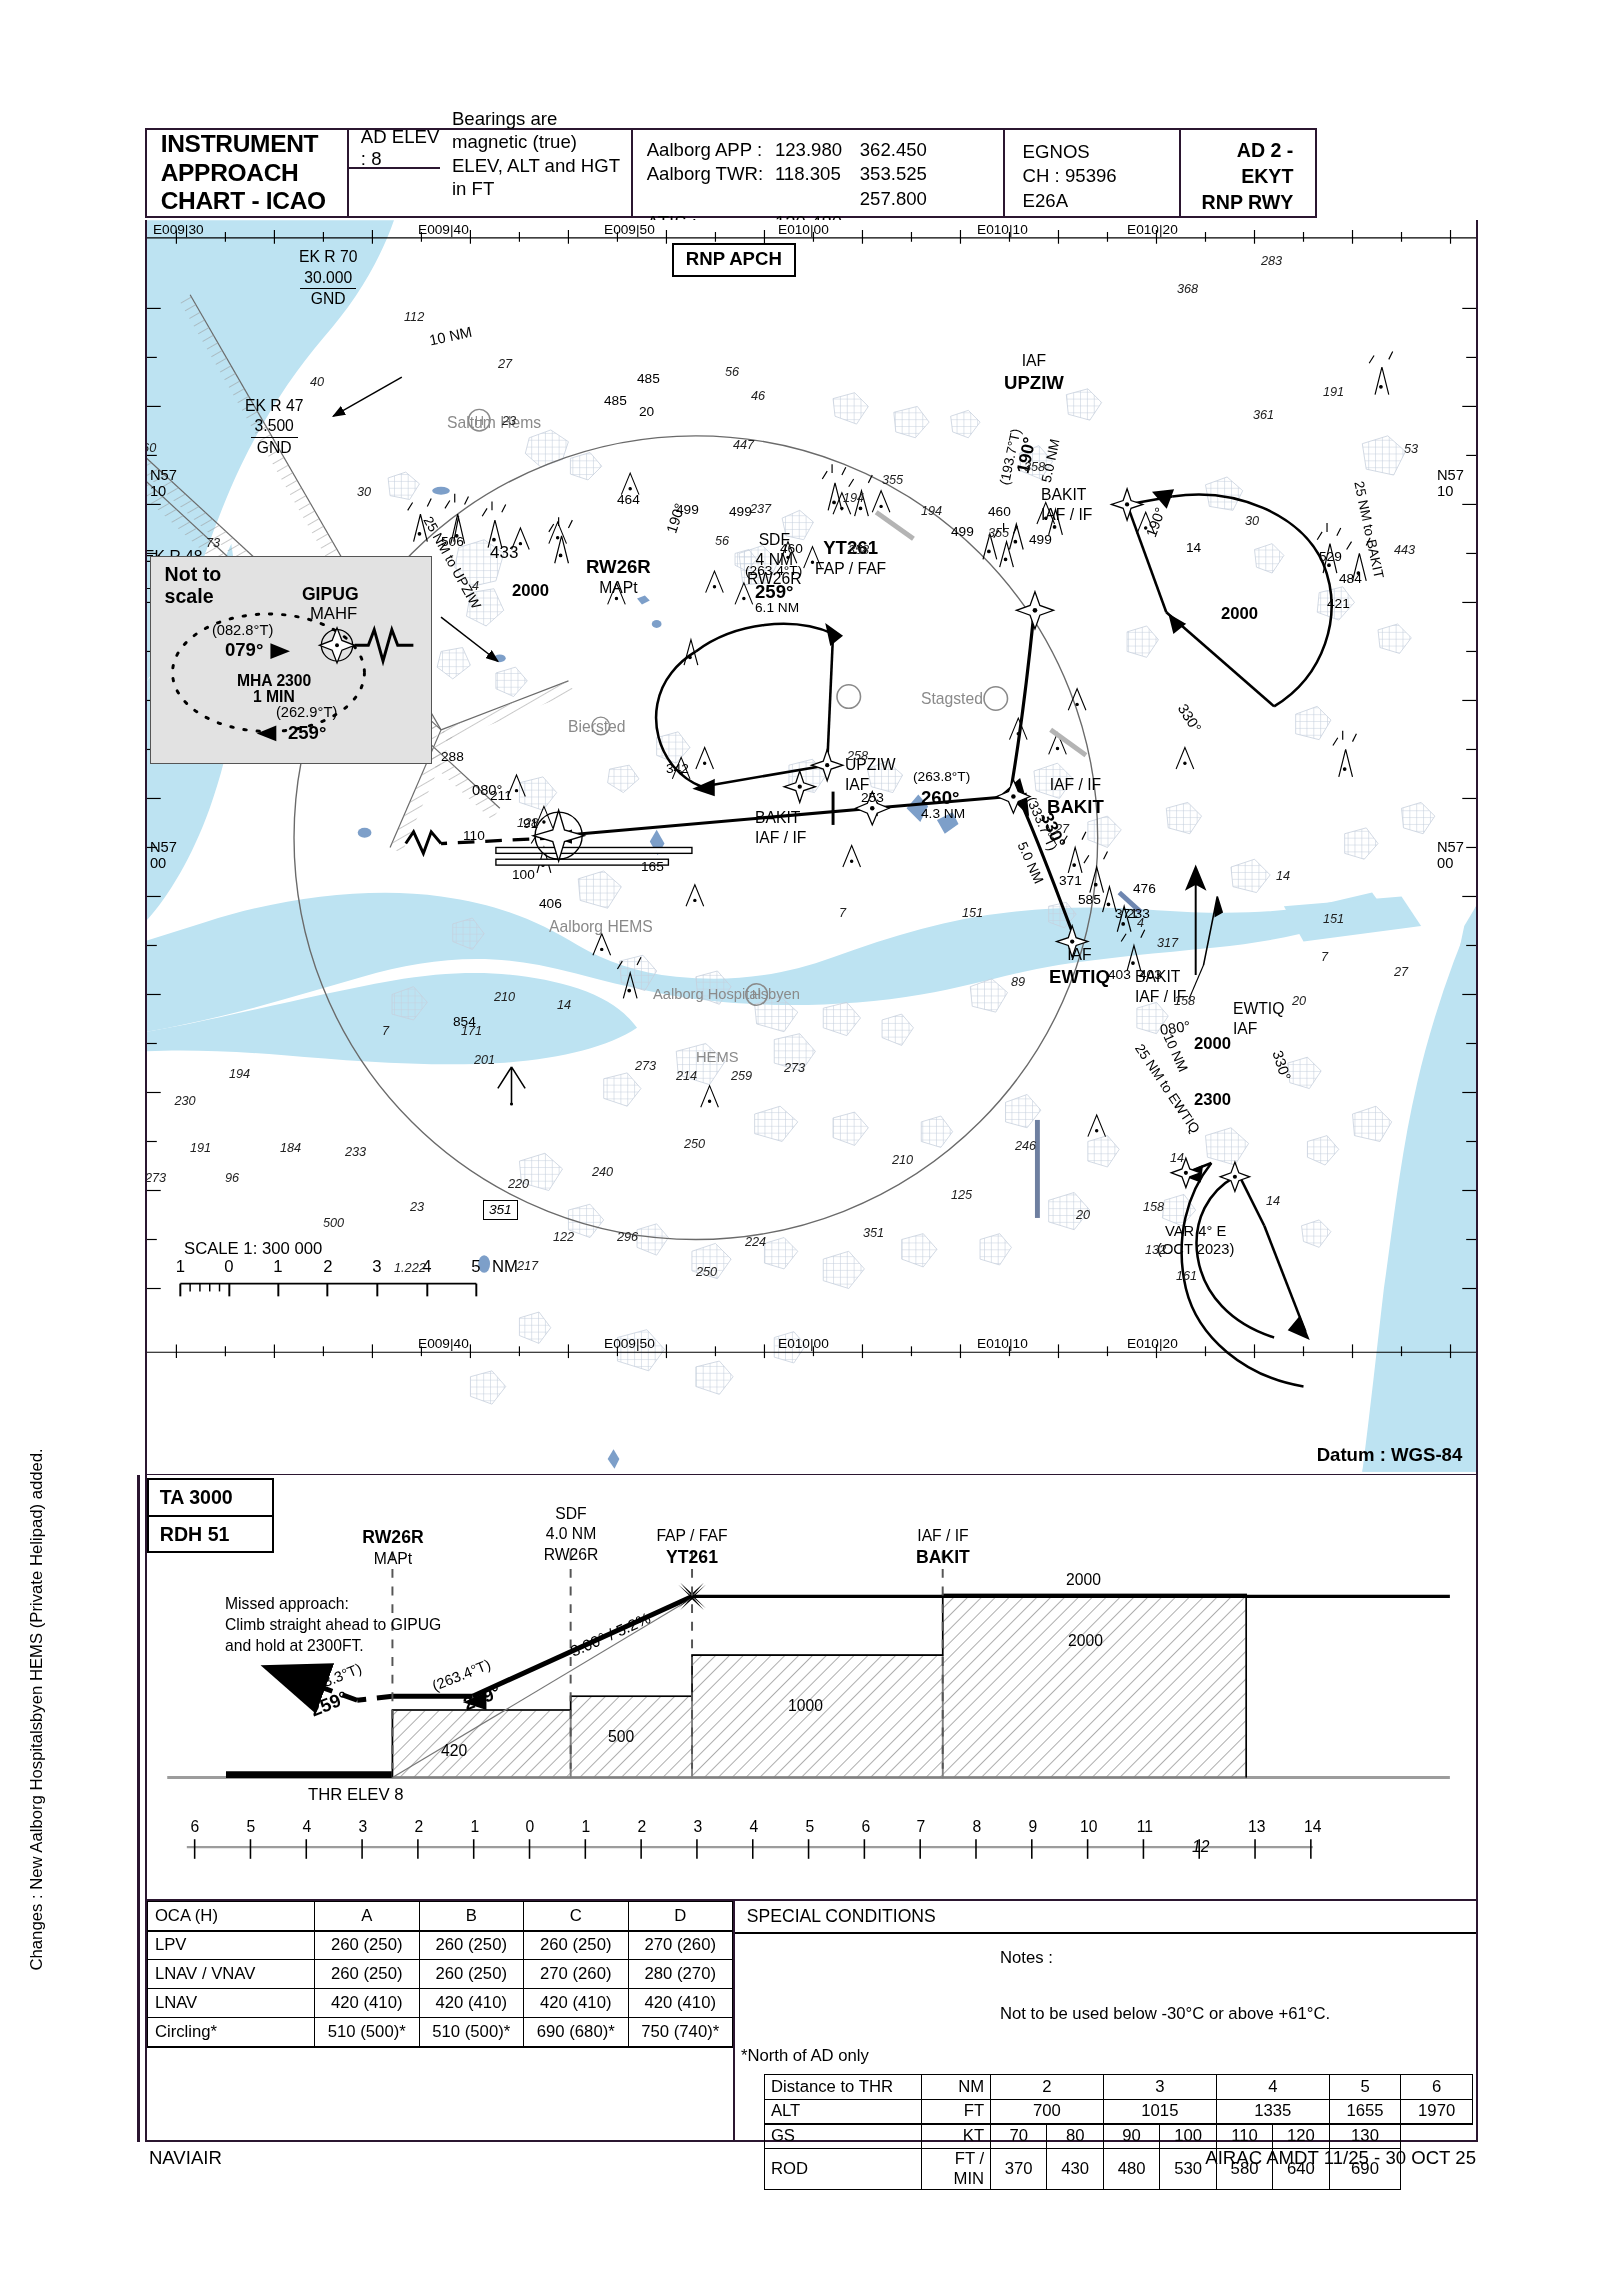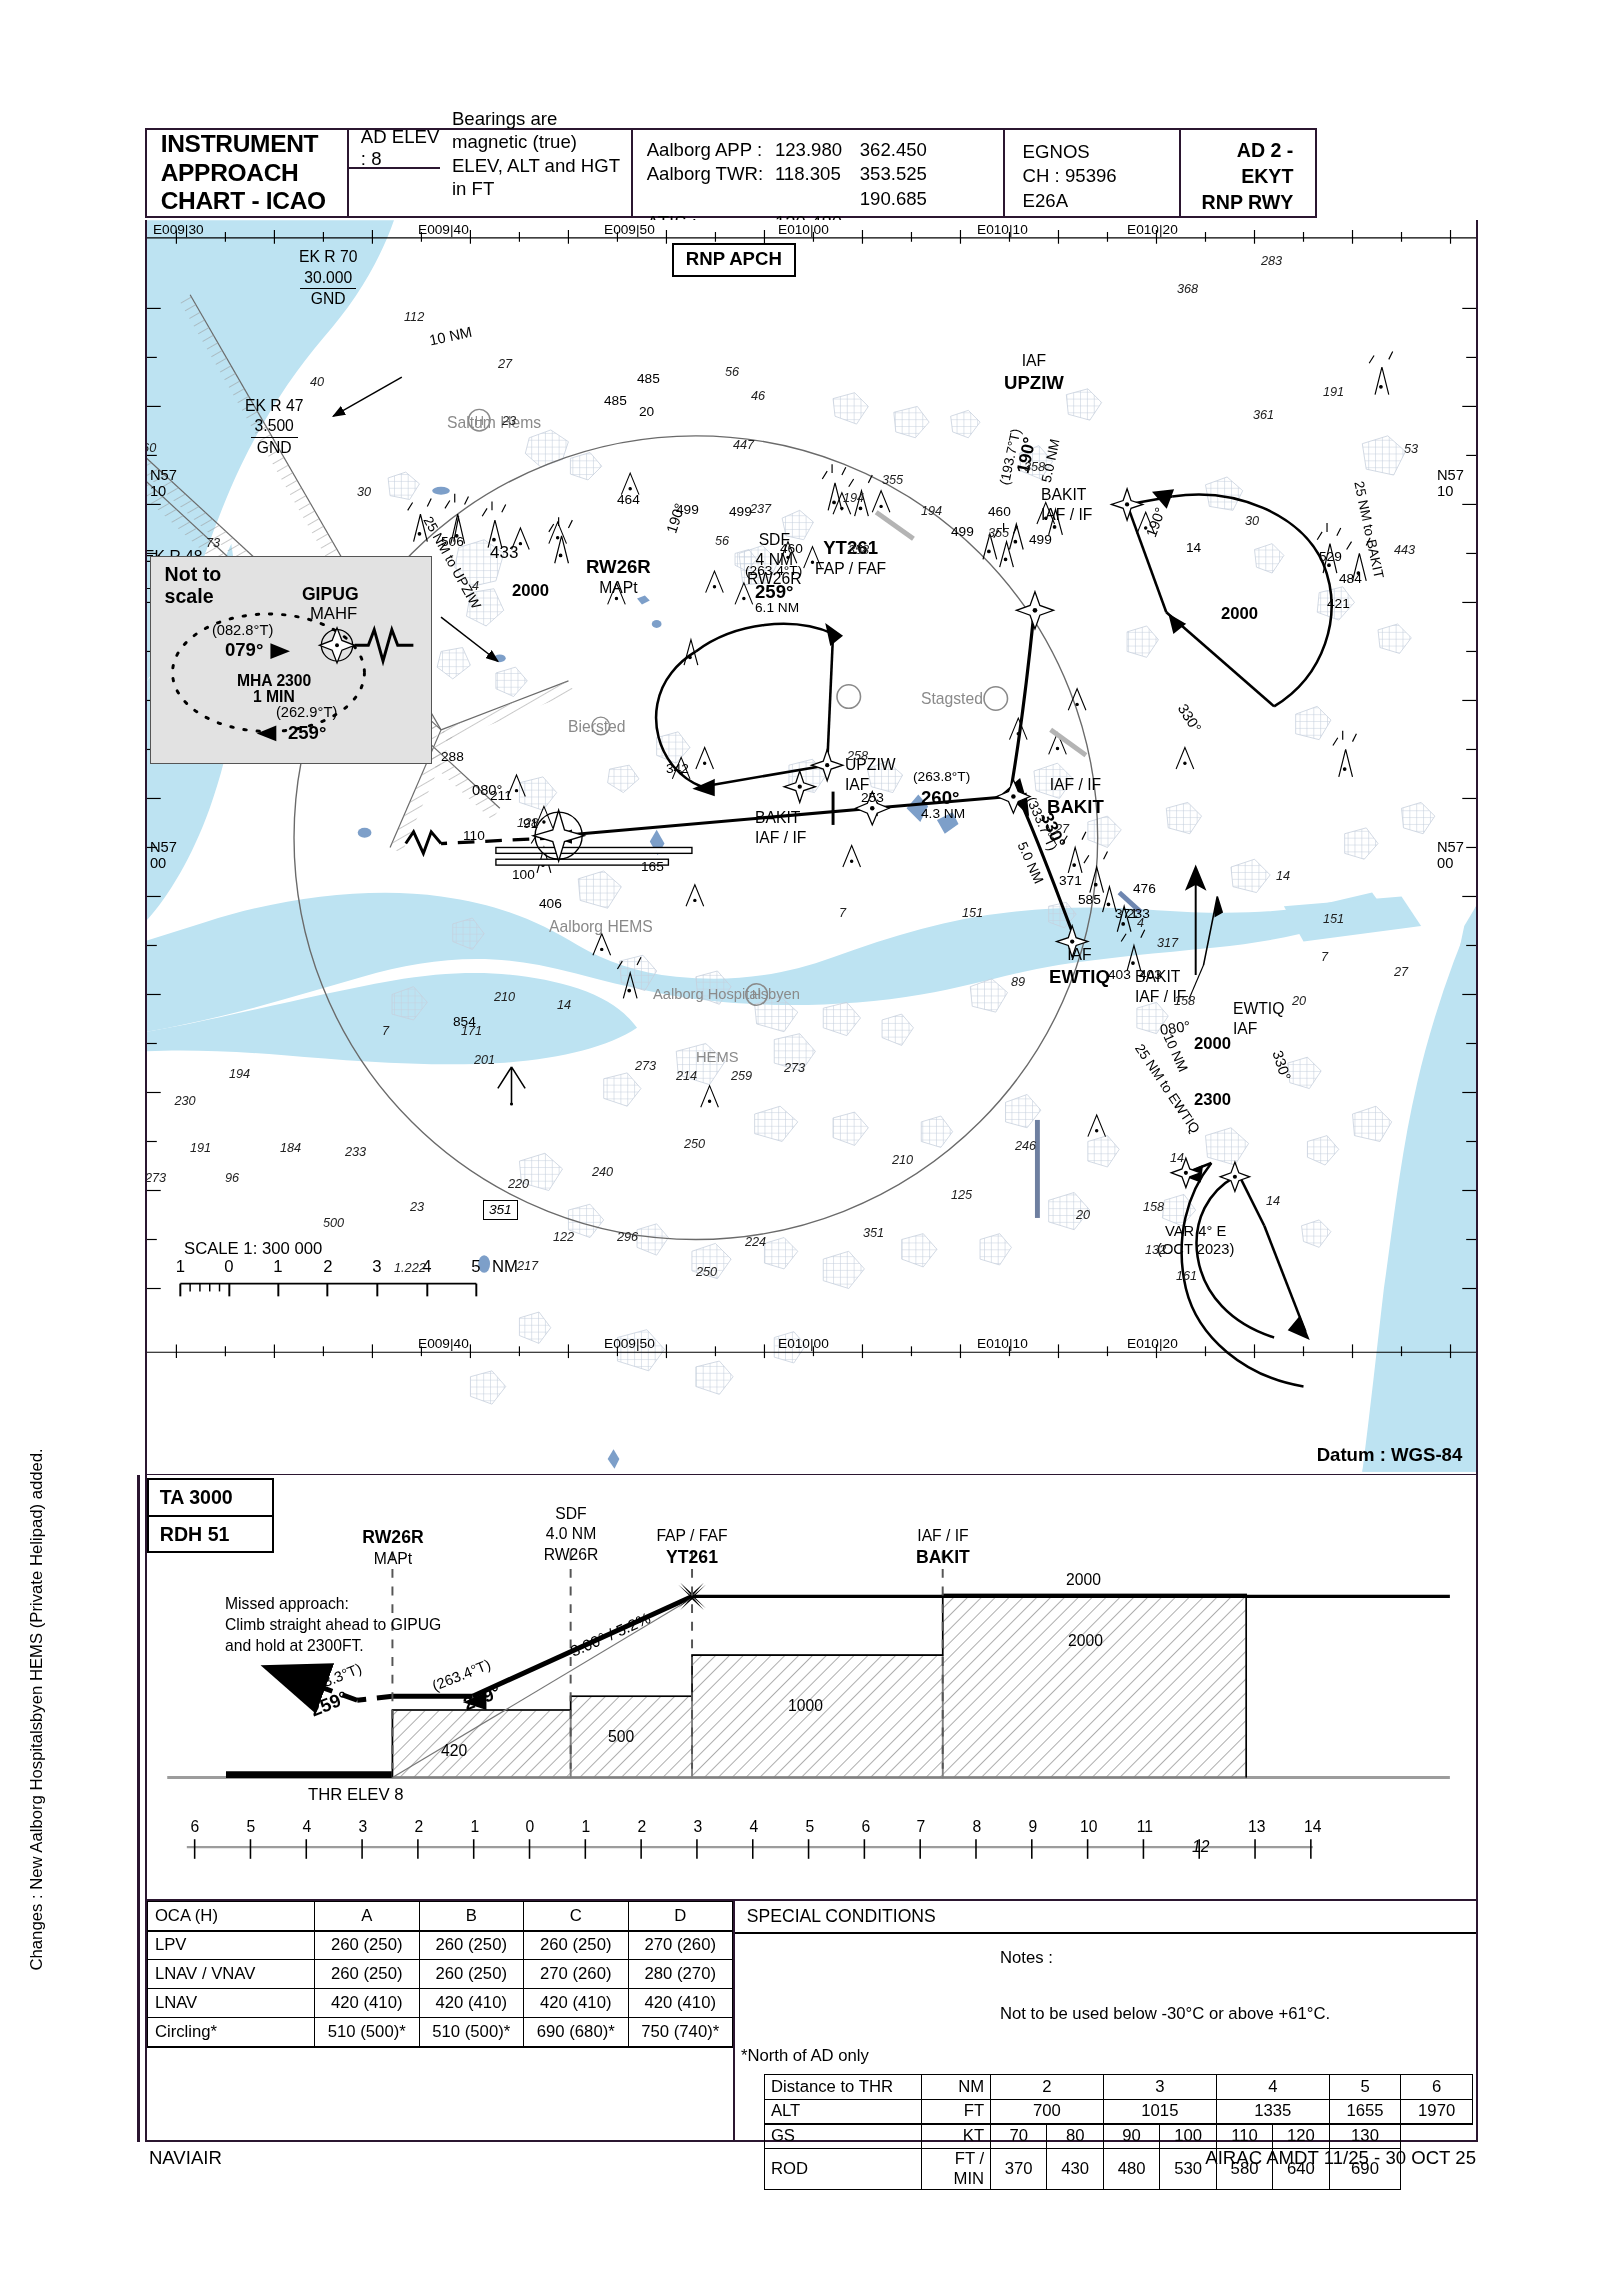--- a/index.html
+++ b/index.html
@@ -149,21 +149,21 @@
           <td class="n2">362.450</td>
         </tr>
         <tr>
           <td>Aalborg TWR:</td>
           <td class="n">118.305</td>
           <td class="n2">353.525</td>
         </tr>
         <tr>
           <td></td>
           <td class="n"></td>
-          <td class="n2">190.685</td>
+          <td class="n2">257.800</td>
         </tr>
         <tr>
           <td>ATIS :</td>
           <td class="n">120.480</td>
           <td class="n2"></td>
         </tr>
       </tbody>
         </table>
     </div>
 

